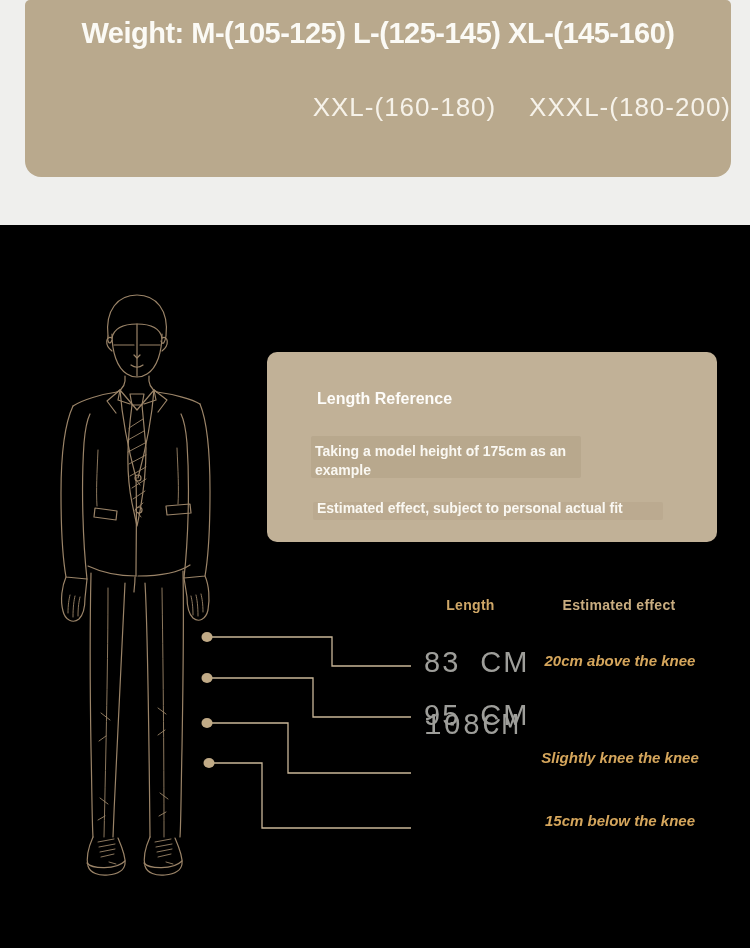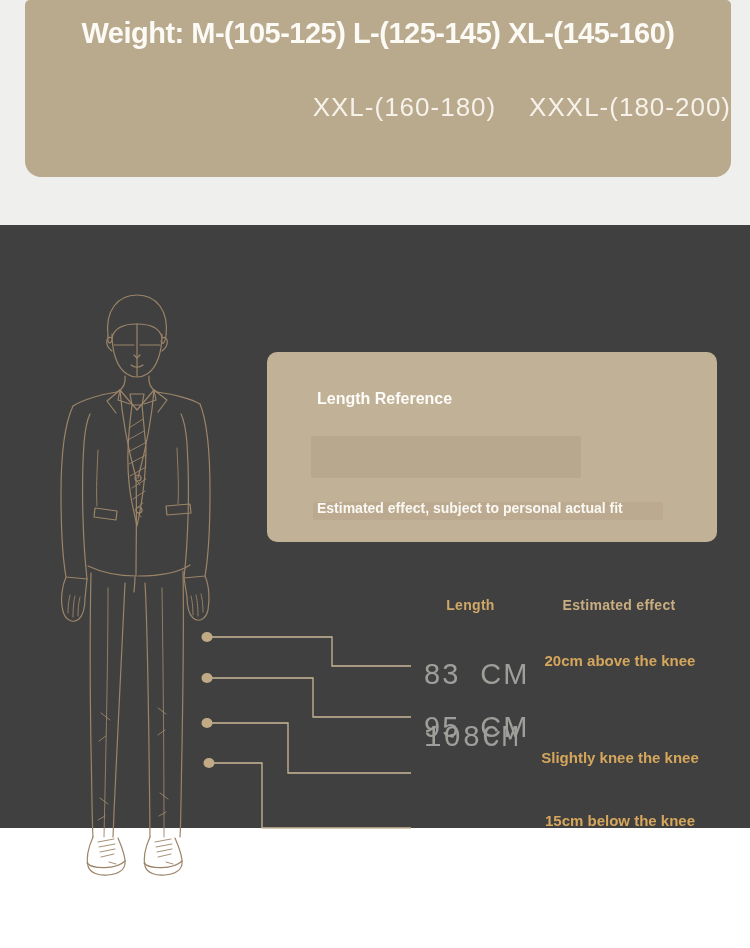--- a/index.html
+++ b/index.html
@@ -1,17 +1,17 @@
 <!DOCTYPE html>
 <html><head>
 <meta charset="utf-8">
 <style>
   html,body{margin:0;padding:0;}
   body{width:750px;height:948px;background:#ffffff;font-family:"Liberation Sans",sans-serif;overflow:hidden;}
-  .page{position:relative;width:750px;height:828px;background:#404040;}
+  .page{position:relative;width:750px;height:948px;background:#000000;}
 
   .gray-strip{position:absolute;left:0;top:0;width:750px;height:225px;background:#efefed;}
 
   .banner{position:absolute;left:25px;top:0;width:706px;height:177px;background:#b9a98d;border-radius:5px 5px 16px 16px;}
   .banner-line1{position:absolute;left:0;top:17px;width:100%;text-align:center;color:#fbfaf5;
     font-size:29px;font-weight:bold;letter-spacing:-0.5px;white-space:pre;}
   .banner-line2{position:absolute;left:0;top:92px;width:100%;text-align:right;color:#f6f2e9;
     font-size:26px;font-weight:normal;letter-spacing:1px;white-space:pre;}
 
   .ref-card{position:absolute;left:267px;top:352px;width:450px;height:190px;background:#c1b197;border-radius:10px;}
@@ -19,25 +19,25 @@
   .ref-ghost2{position:absolute;left:46px;top:150px;width:350px;height:18px;background:rgba(108,88,60,0.07);border-radius:2px;}
   .ref-title{position:absolute;left:50px;top:38px;color:#fdfcf9;font-size:16px;font-weight:bold;}
   .ref-note1{position:absolute;left:48px;top:90px;width:255px;color:#faf8f2;font-size:14px;font-weight:bold;line-height:19px;}
   .ref-note2{position:absolute;left:50px;top:148px;width:380px;color:#faf8f2;font-size:14px;font-weight:bold;}
 
   .col-header{position:absolute;top:597px;font-size:14px;font-weight:bold;text-align:center;letter-spacing:0.3px;}
   .length-header{left:418px;width:105px;color:#cfa767;}
   .effect-header{left:533px;width:172px;color:#c9ad80;}
 
   .num{position:absolute;left:424px;width:110px;font-size:29px;font-weight:300;color:#9e9e9a;
-    letter-spacing:2px;white-space:pre;margin-top:12px;}
+    letter-spacing:2px;white-space:pre;}
   .num.r1{top:646px;} .num.r2{top:699px;} .num.r3{top:710px;font-family:Liberation Mono, monospace;} .num.r4{top:805px;}
 
   .effect{position:absolute;left:540px;width:160px;font-size:15px;font-weight:bold;color:#d5a65c;
-    text-align:center;line-height:19px;}
+    text-align:center;line-height:19px;font-style:italic;}
   .effect.r1{top:651px;} .effect.r2{top:704px;} .effect.r3{top:748px;} .effect.r4{top:811px;}
 
   .figure-svg{position:absolute;left:50px;top:288px;width:190px;height:600px;}
   .connector-svg{position:absolute;left:195px;top:625px;width:230px;height:215px;pointer-events:none;}
 </style>
 </head>
 <body>
 
 <div class="page">
 
@@ -108,20 +108,21 @@
       <path d="M100,549 C96,558 93,570 95,578 C97,585 106,588 115,587 C125,586 131,583 132,576 C133,568 128,557 125,550"></path>
       <path d="M94,575 C99,581 123,582 132,573"></path>
       <path d="M105,554 L121,551 M106,559 L122,556 M107,564 L122,561 M108,569 L121,566 M116,574 l7,2" stroke-width="0.9"></path>
     </g>
   </svg>
 
   <div class="ref-card">
     <div class="ref-ghost1"></div>
     <div class="ref-ghost2"></div>
     <div class="ref-title">Length Reference</div>
+    <div class="ref-note1">Taking a model height of 175cm as an example</div>
     <div class="ref-note2">Estimated effect, subject to personal actual fit</div>
   </div>
 
   <svg class="connector-svg" viewBox="195 625 230 215">
     <g fill="none" stroke="#c9b698" stroke-width="1.3">
       <polyline points="212,637 332,637 332,666 411,666"></polyline>
       <polyline points="212,678 313,678 313,717 411,717"></polyline>
       <polyline points="212,723 288,723 288,773 411,773"></polyline>
       <polyline points="214,763 262,763 262,828 411,828"></polyline>
     </g>

